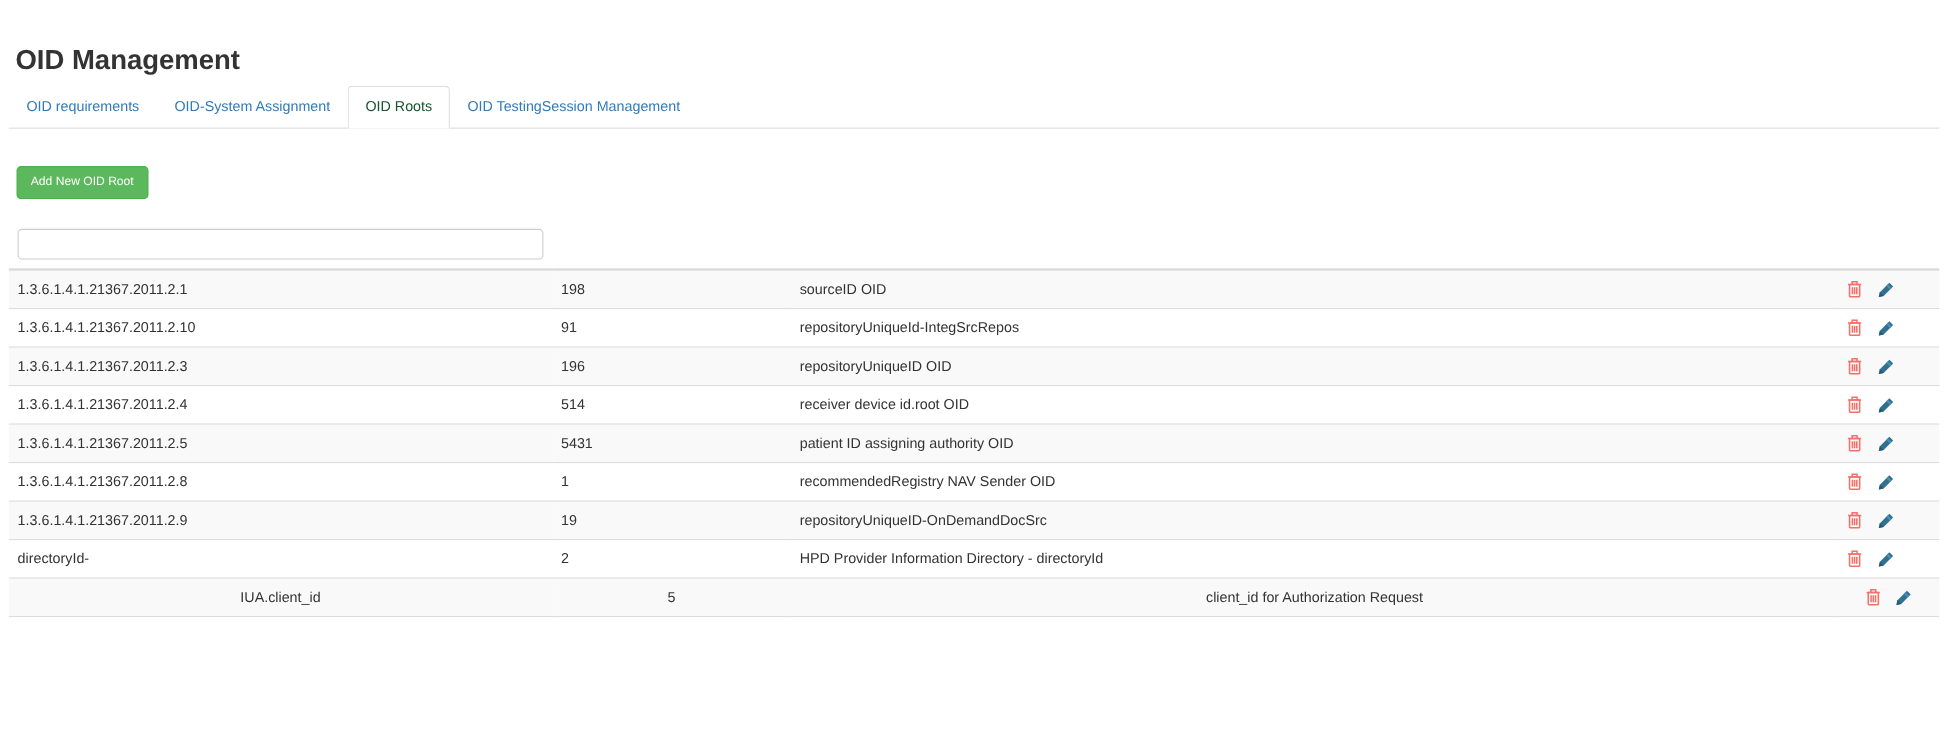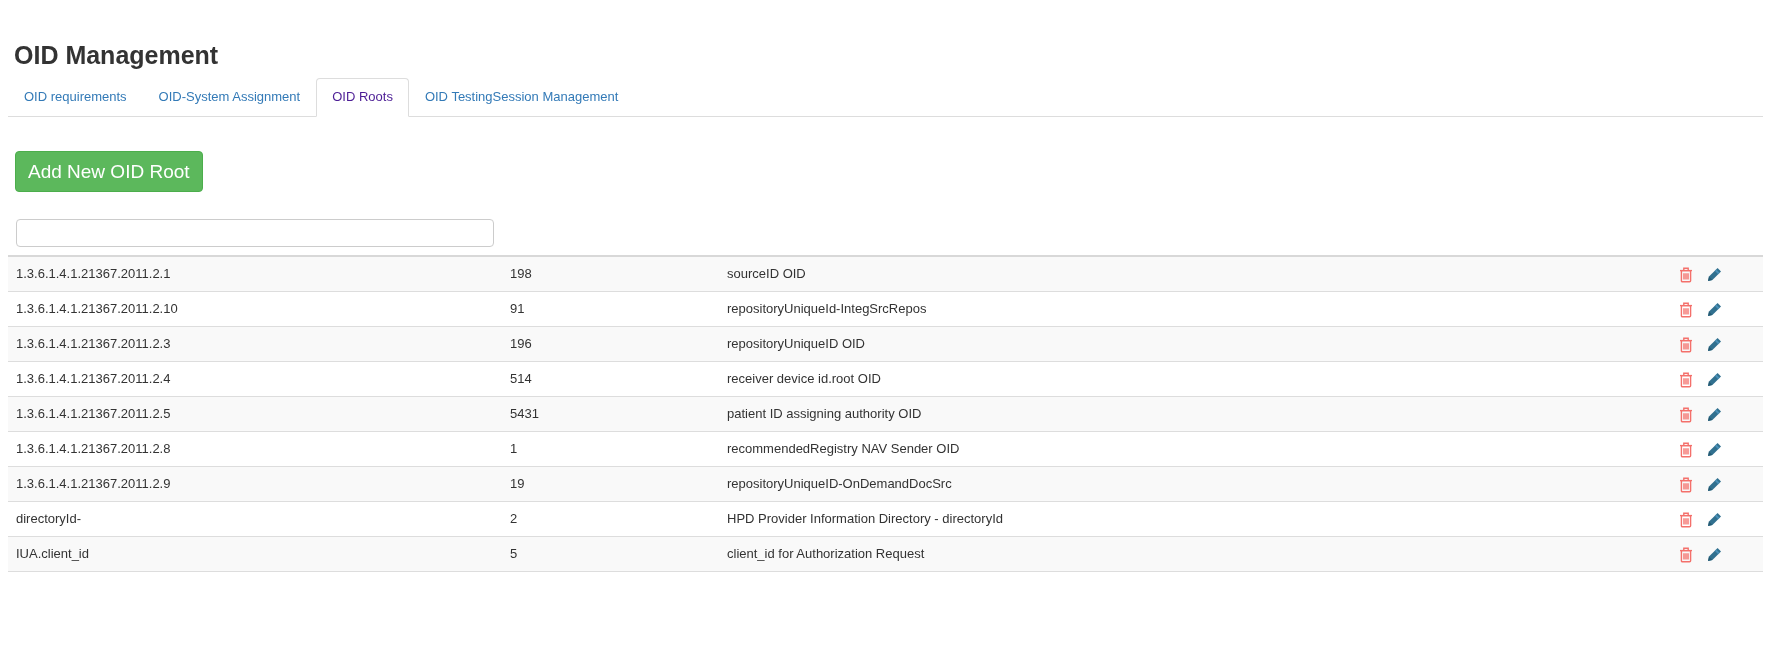--- a/index.html
+++ b/index.html
@@ -27,51 +27,51 @@
   }
   ul.nav-tabs li { margin-bottom: -1px; }
   ul.nav-tabs li a {
     display: block; padding: 9px 15px;
     color: #337ab7; text-decoration: none; cursor: pointer;
     border: 1px solid transparent;
     border-radius: 4px 4px 0 0;
     line-height: 1.42857;
   }
   ul.nav-tabs li.active a {
-    color: #4c1d95; background: #fff;
+    color: #14532d; background: #fff;
     border-color: #ddd #ddd transparent #ddd;
     cursor: default;
     text-align: center;
   }
 
   
   .btn-add {
     display: inline-block;
     margin: 34px 0 0 7px;
     padding: 6px 12px;
     background: #5cb85c; border: 1px solid #4cae4c;
-    color: #fff; font-size: 19px; line-height: 1.42857;
+    color: #fff; font-size: 11px; line-height: 1.42857;
     border-radius: 4px; cursor: pointer;
     font-family: inherit;
   }
 
   
   table.oid-table {
     width: 100%;
     margin-top: 26px;
     border-collapse: collapse;
   }
   table.oid-table th, table.oid-table td {
     text-align: left; vertical-align: middle;
     padding: 8px; line-height: 18px; font-size: 13px;
   }
   table.oid-table thead th.col-label { font-weight: bold; padding-bottom: 3px; }
   table.oid-table thead td.filter-cell { padding-top: 1px; padding-bottom: 8px; border-bottom: 2px solid #d8d8d8; }
   table.oid-table tbody td { border-top: 1px solid #ddd; }
-  table.oid-table tbody tr:last-child td { border-bottom: 1px solid #ddd; }
+  table.oid-table tbody tr:last-child td { border-bottom: 1px solid #ddd; text-align: center; }
   table.oid-table tbody tr:nth-child(odd) { background: #f9f9f9; }
 
   col.c-oid { width: 494px; }
   col.c-val { width: 217px; }
   col.c-comment { width: auto; }
   col.c-action { width: 92px; }
 
   .sort-caret {
     display: inline-block; width: 0; height: 0;
     border-left: 5px solid transparent;

